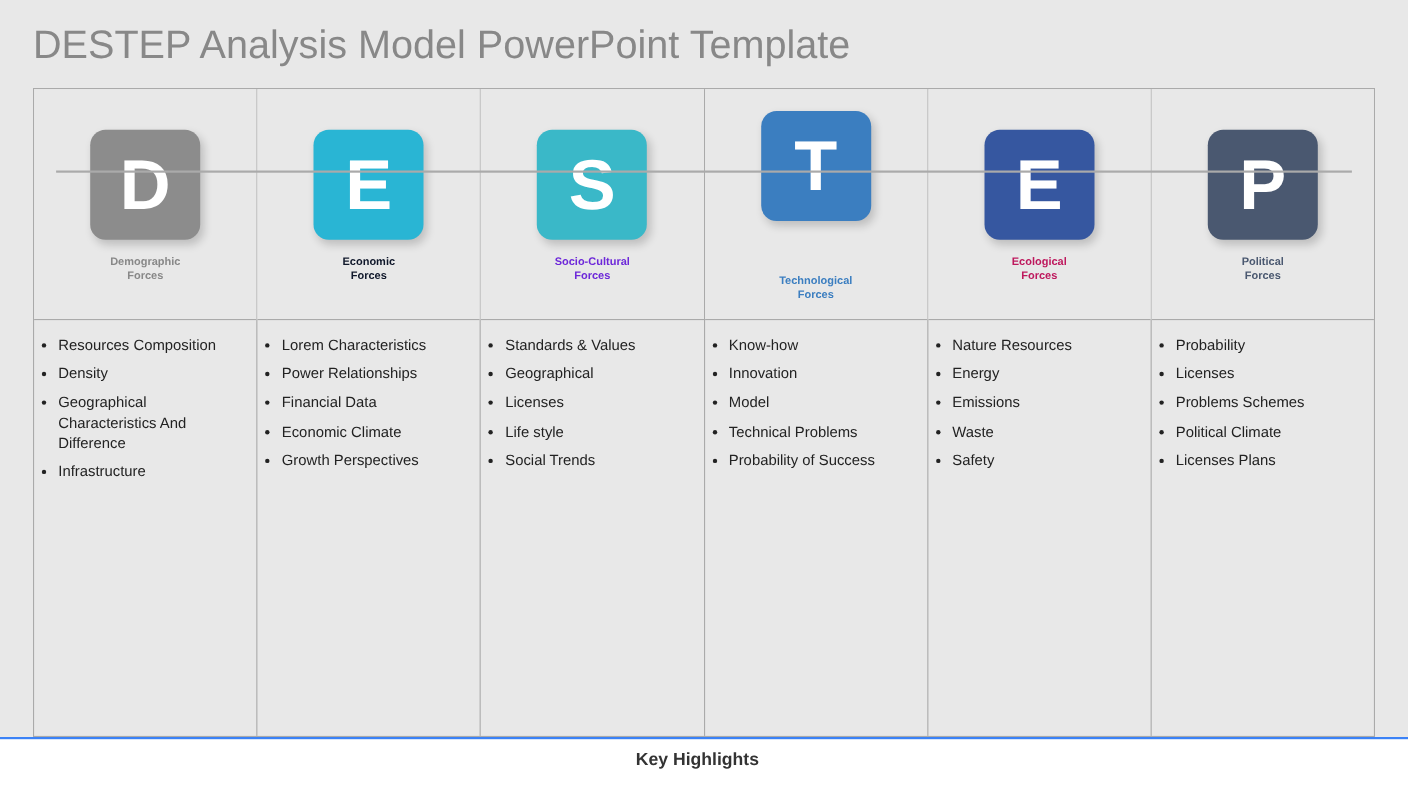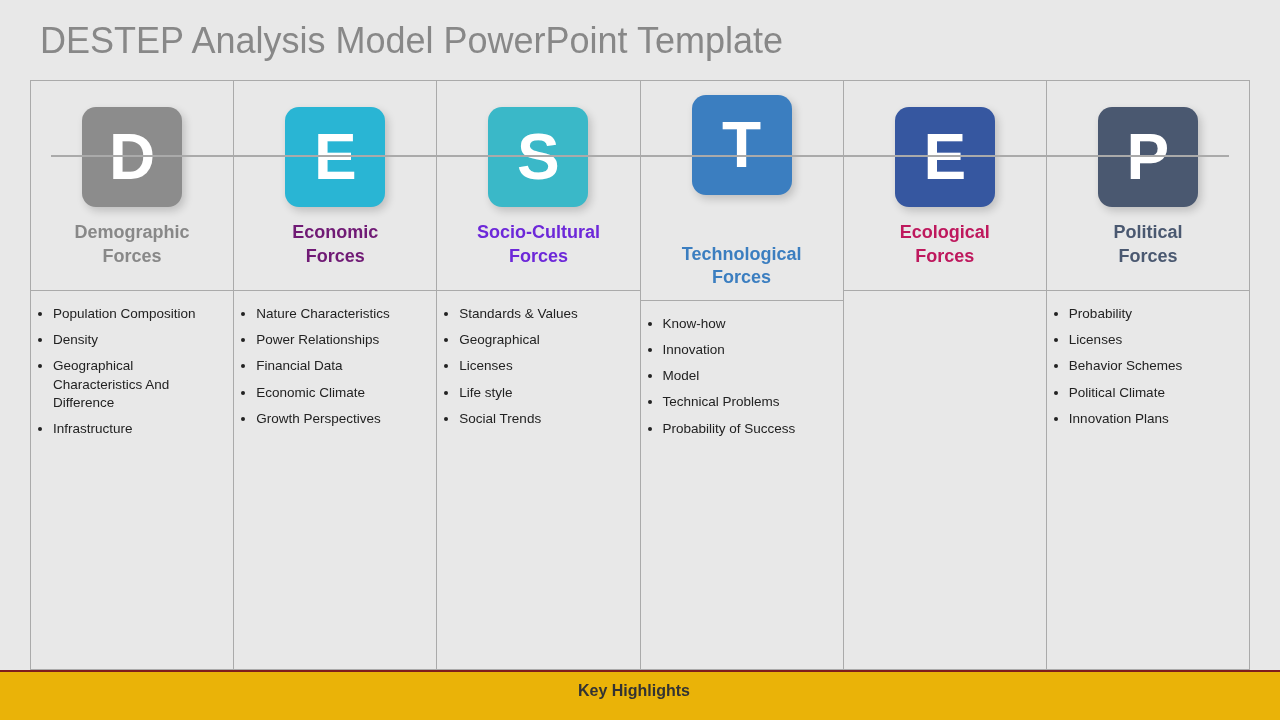--- a/index.html
+++ b/index.html
@@ -16,21 +16,20 @@
       background: #e8e8e8;
       display: flex;
       flex-direction: column;
       padding: 20px 30px 0 30px;
     }
     .title {
       font-size: 36px;
       color: #888;
       font-weight: 300;
       margin-bottom: 18px;
-      margin-left: 10px;
     }
     .column {
       flex: 1;
       display: flex;
       flex-direction: column;
       border-right: 1.5px solid #aaa;
       position: relative;
     }
     .column:last-child {
       border-right: none;
@@ -51,21 +50,21 @@
       display: flex;
       align-items: center;
       justify-content: center;
       font-size: 64px;
       font-weight: bold;
       color: white;
       margin-bottom: 14px;
       box-shadow: 3px 4px 8px rgba(0,0,0,0.18);
     }
     .col-label {
-      font-size: 18px;
+      font-size: 10px;
       font-weight: 700;
       text-align: center;
       line-height: 1.3;
     }
     .bullet-list {
       padding: 14px 10px 10px 22px;
       flex: 1;
     }
     .bullet-list li {
       font-size: 13.5px;
@@ -94,22 +93,22 @@
 
     .col-e2 .letter-box { background: #3657a0; }
     .col-e2 .col-label { color: #3657a0; }
     .col-e2 .icon-area { background: #e8e8e8; }
 
     .col-p .letter-box { background: #4a5870; }
     .col-p .col-label { color: #4a5870; }
     .col-p .icon-area { background: #e8e8e8; }
 
     .footer {
-      background: #eab308;
-      border-top: 2px solid #7f1d1d;
+      background: #ffffff;
+      border-top: 2px solid #3b82f6;
       padding: 10px 42px 14px 30px;
       margin: 0 -30px;
     }
     .footer-title {
       text-align: center;
       font-size: 16px;
       font-weight: 700;
       color: #333;
       margin-bottom: 6px;
     }
@@ -134,33 +133,33 @@
   <div class="title">DESTEP Analysis Model PowerPoint Template</div>
 
   <div class="columns-wrapper" id="columns-wrapper" style="display: flex; flex-direction: row; flex: 1 1 0%; border: 1.5px solid rgb(170, 170, 170); background: rgb(232, 232, 232); margin-bottom: 0px; position: relative;">
 
   <div class="column col-d" style="flex: 1 1 0%; display: flex; flex-direction: column; border-right: 1.5px solid rgb(170, 170, 170);">
         <div class="icon-area">
           <div class="letter-box" style="background: rgb(140, 140, 140);">D</div>
           <div class="col-label" style="color: rgb(136, 136, 136);">Demographic<br>Forces</div>
         </div>
         <ul class="bullet-list">
-          <li>Population Composition</li>
+          <li>Resources Composition</li>
           <li>Density</li>
           <li>Geographical Characteristics And Difference</li>
           <li>Infrastructure</li>
         </ul>
       </div>
       <div class="column col-e1" style="flex: 1 1 0%; display: flex; flex-direction: column; border-right: 1.5px solid rgb(170, 170, 170);">
         <div class="icon-area">
           <div class="letter-box" style="background: rgb(41, 181, 212);">E</div>
-          <div class="col-label" style="color: #701a75;">Economic<br>Forces</div>
-        </div>
-        <ul class="bullet-list">
-          <li>Nature Characteristics</li>
+          <div class="col-label" style="color: #0f172a;">Economic<br>Forces</div>
+        </div>
+        <ul class="bullet-list">
+          <li>Lorem Characteristics</li>
           <li>Power Relationships</li>
           <li>Financial Data</li>
           <li>Economic Climate</li>
           <li>Growth Perspectives</li>
         </ul>
       </div>
       <div class="column col-s" style="flex: 1 1 0%; display: flex; flex-direction: column; border-right: 1.5px solid rgb(170, 170, 170);">
         <div class="icon-area">
           <div class="letter-box" style="background: rgb(58, 184, 200);">S</div>
           <div class="col-label" style="color: #6d28d9;">Socio-Cultural<br>Forces</div>
@@ -184,32 +183,39 @@
           <li>Model</li>
           <li>Technical Problems</li>
           <li>Probability of Success</li>
         </ul>
       </div>
       <div class="column col-e2" style="flex: 1 1 0%; display: flex; flex-direction: column; border-right: 1.5px solid rgb(170, 170, 170);">
         <div class="icon-area">
           <div class="letter-box" style="background: rgb(54, 87, 160);">E</div>
           <div class="col-label" style="color: #be185d;">Ecological<br>Forces</div>
         </div>
+        <ul class="bullet-list">
+          <li>Nature Resources</li>
+          <li>Energy</li>
+          <li>Emissions</li>
+          <li>Waste</li>
+          <li>Safety</li>
+        </ul>
       </div>
       <div class="column col-p" style="flex: 1 1 0%; display: flex; flex-direction: column; border-right: none;">
         <div class="icon-area">
           <div class="letter-box" style="background: rgb(74, 88, 112);">P</div>
           <div class="col-label" style="color: rgb(74, 88, 112);">Political<br>Forces</div>
         </div>
         <ul class="bullet-list">
           <li>Probability</li>
           <li>Licenses</li>
-          <li>Behavior Schemes</li>
+          <li>Problems Schemes</li>
           <li>Political Climate</li>
-          <li>Innovation Plans</li>
+          <li>Licenses Plans</li>
         </ul>
       </div>
       <div style="position: absolute; top: 74px; left: 20px; right: 20px; height: 4px; background: none; border-top: 2px solid rgb(170, 170, 170); z-index: 1; pointer-events: none;"></div>
     </div>
 
   <div class="footer">
     <div class="footer-title">Key Highlights</div>
   </div>
 </div>
 

